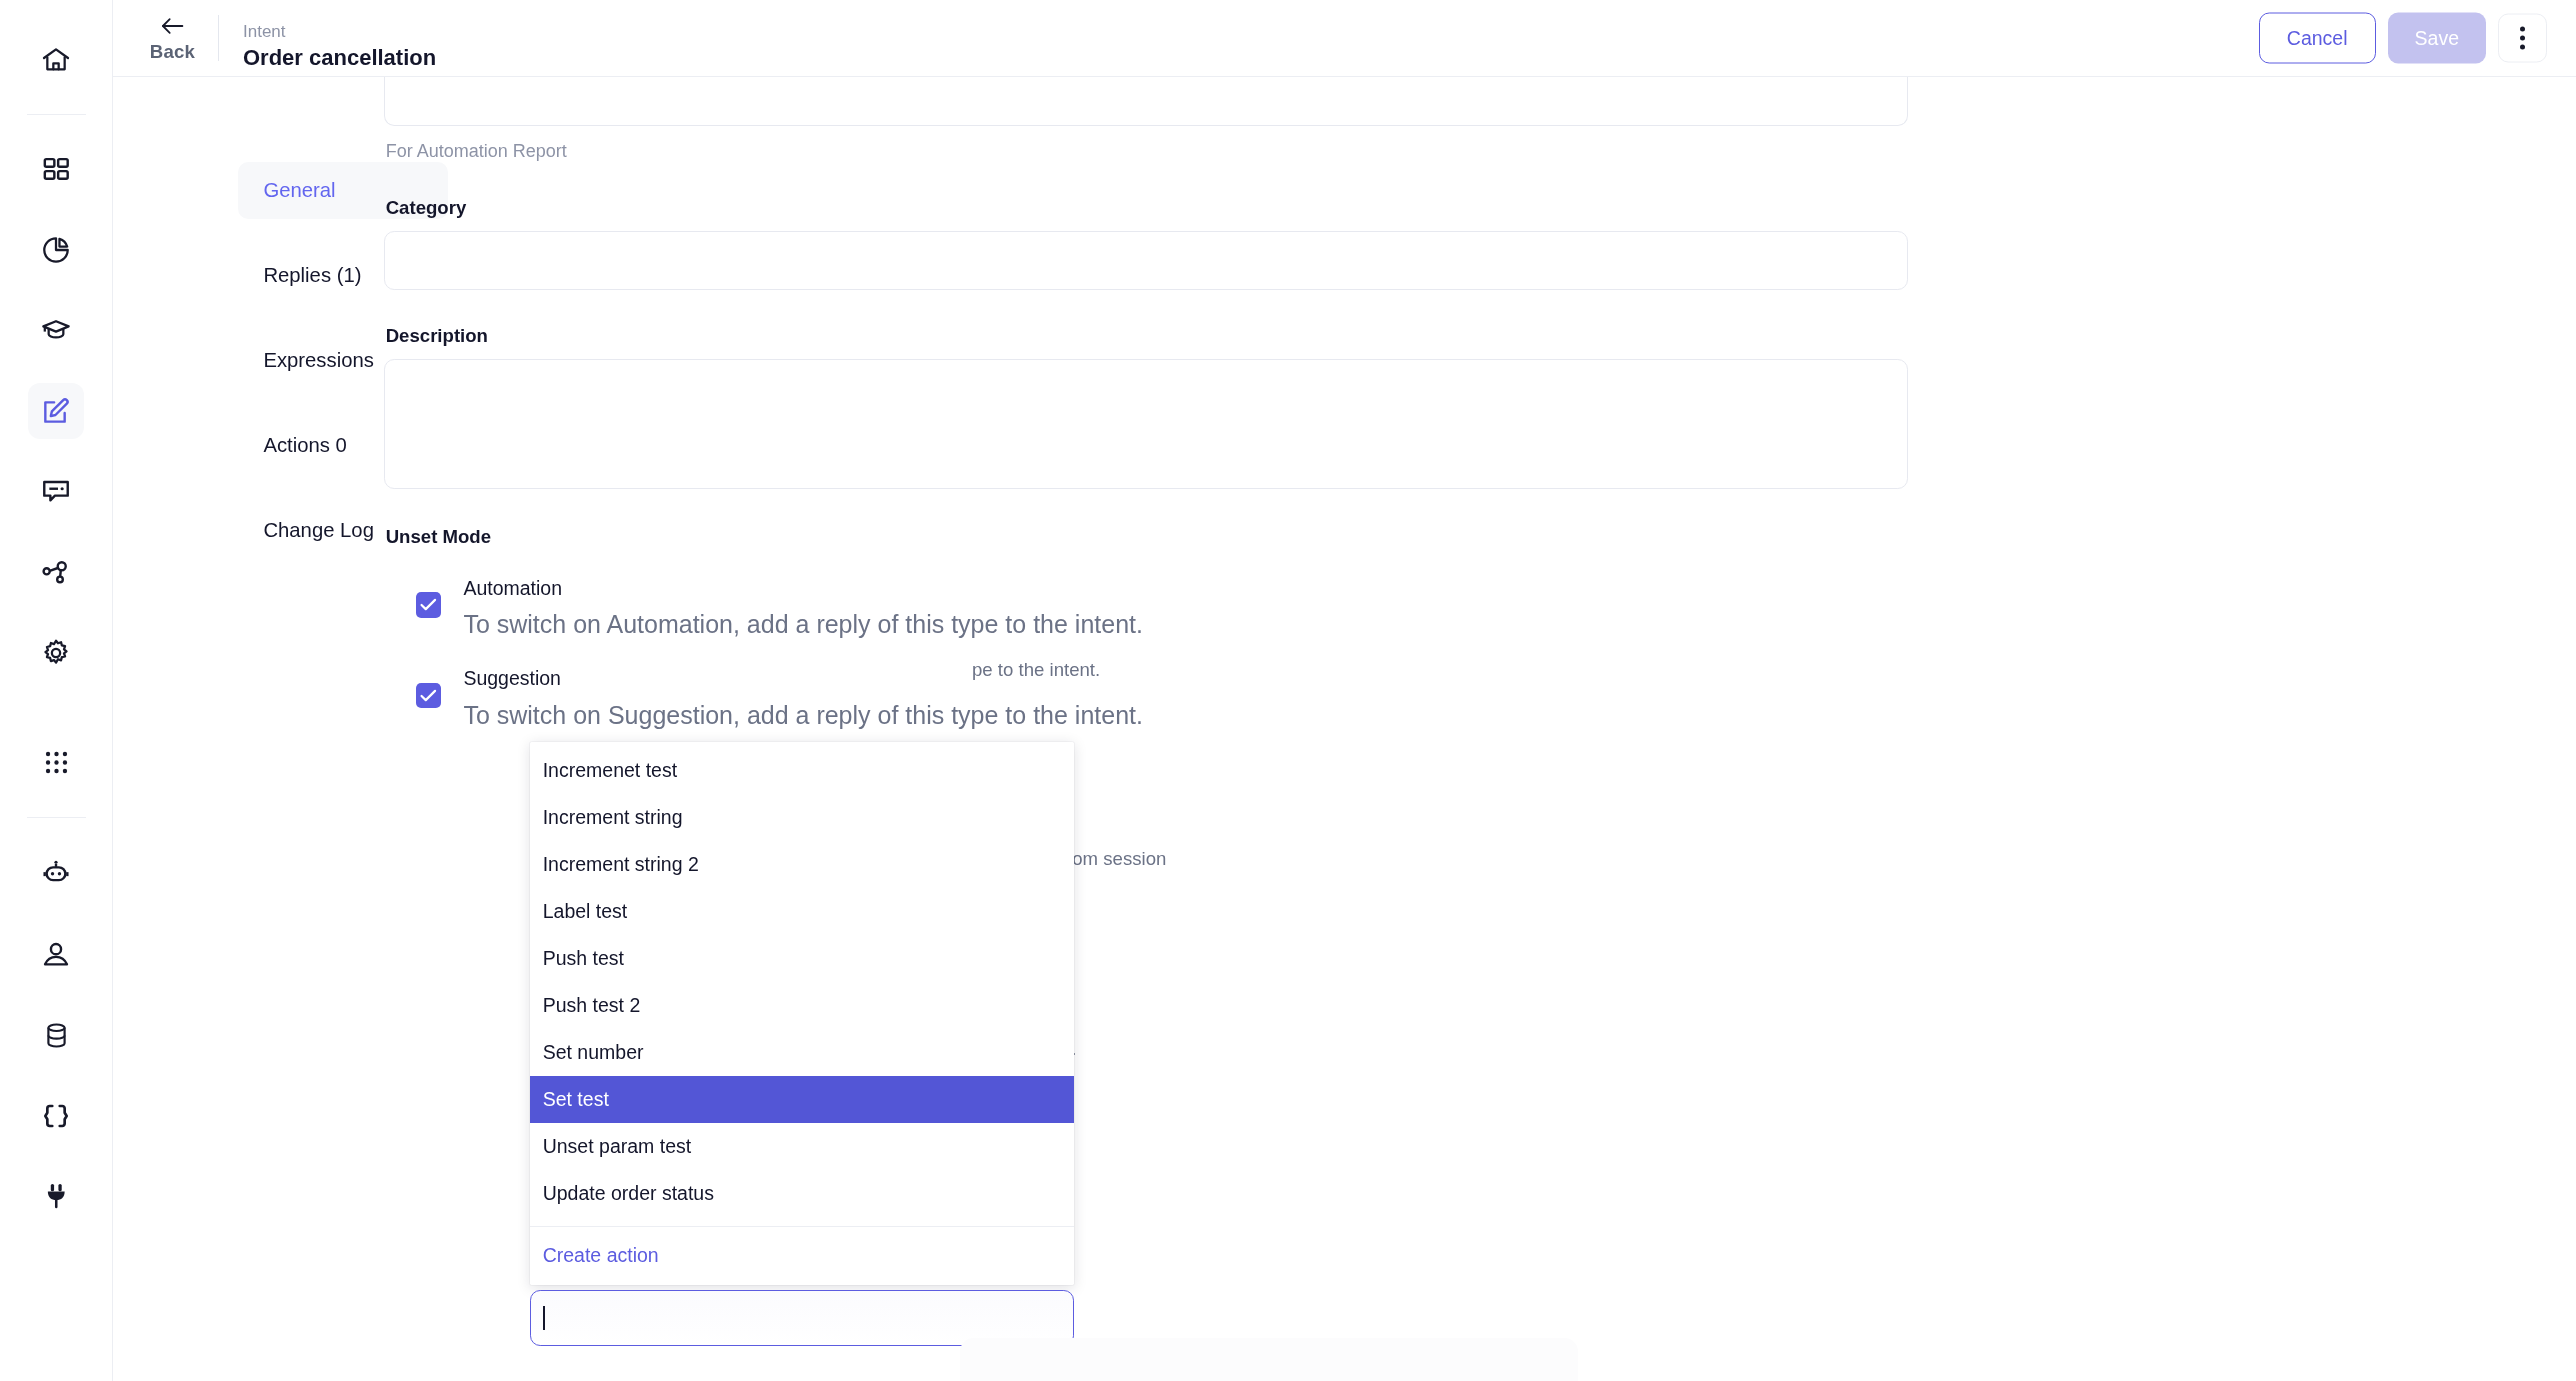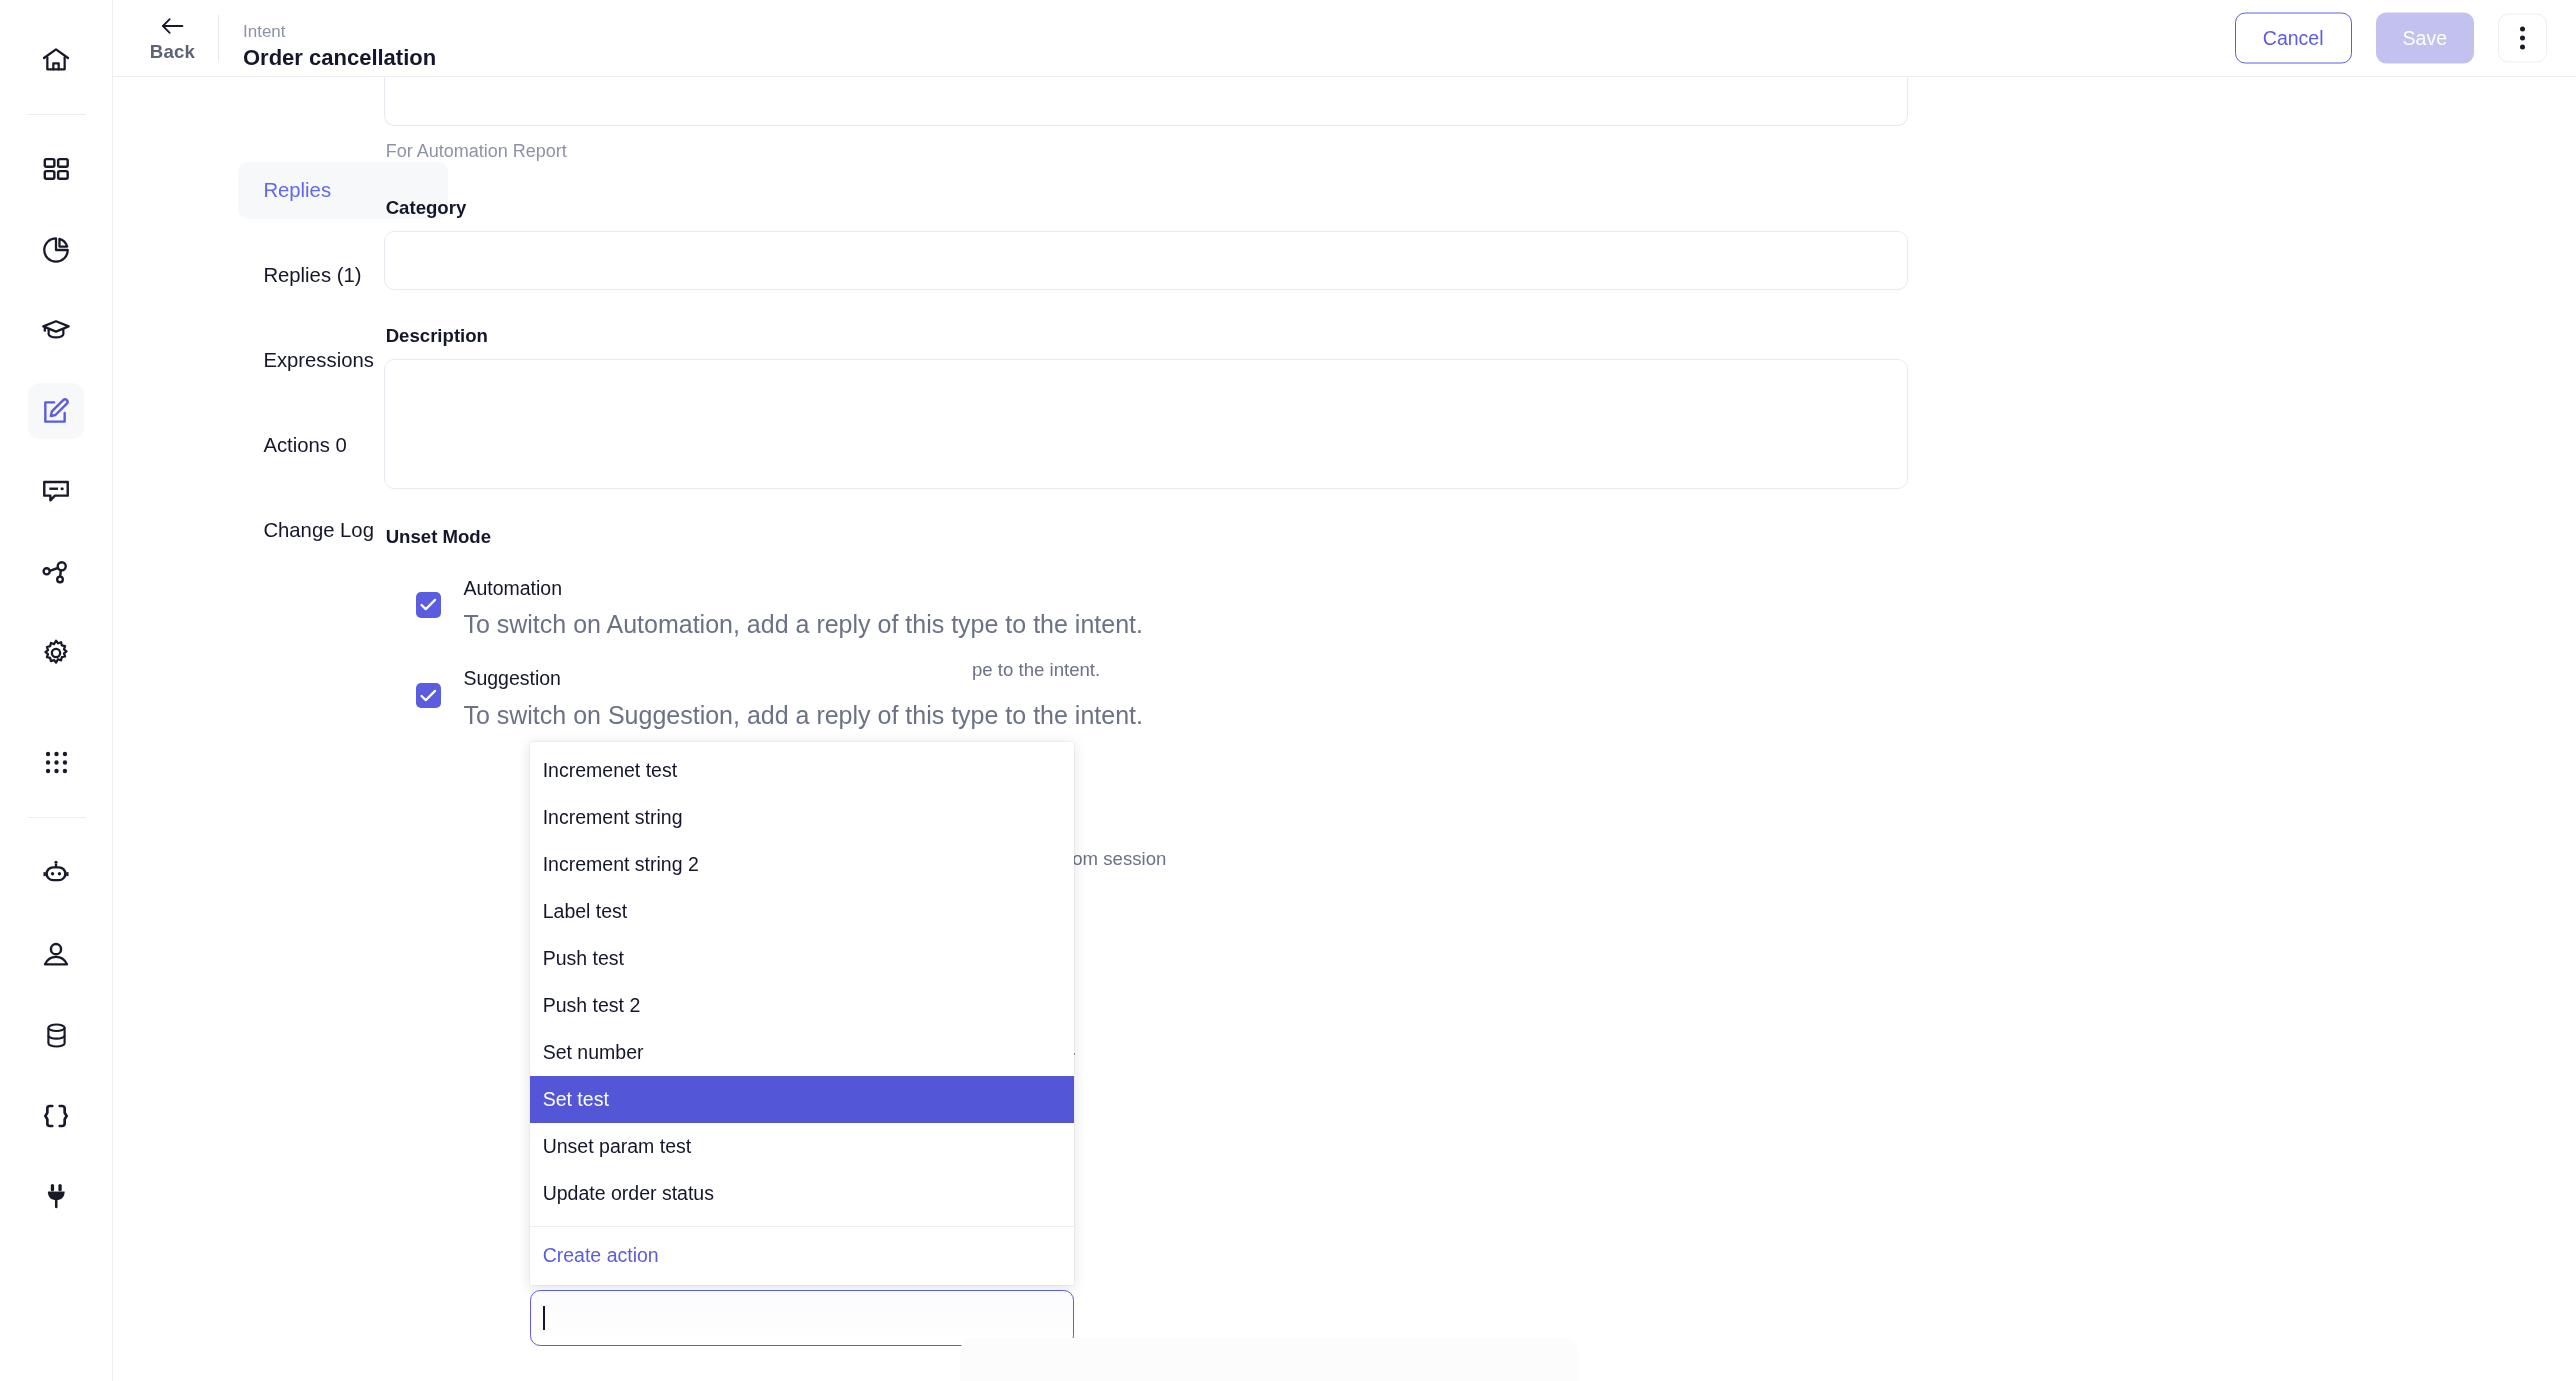--- a/index.html
+++ b/index.html
@@ -54,21 +54,21 @@
   .back-label {
     font-size: 18.6px; font-weight: 700; color: #5b6375; letter-spacing: 0.2px;
   }
   .hdr-divider { width: 0.8px; height: 46px; background: #e4e7ee; margin: 0 24px 0 15.2px; }
   .title-block { display: flex; flex-direction: column; justify-content: center; gap: 1.7px; }
   .title-kicker { font-size: 17px; color: #8d93a6; line-height: 1.2; margin-top: 17px; }
   .title-main { font-size: 22px; font-weight: 700; color: #14162b; line-height: 1.25; }
 
   .topbar-actions {
     position: absolute; right: 29px; top: 50%; transform: translateY(-50%);
-    display: flex; align-items: center; gap: 24px;
+    display: flex; align-items: center; gap: 12px;
   }
   .btn {
     height: 51px; border-radius: 10.2px;
     font-size: 19.5px; font-family: "Liberation Sans", sans-serif;
     display: flex; align-items: center; justify-content: center;
     padding: 0 27px; cursor: pointer; border: none;
   }
   .btn-cancel { background: #ffffff; border: 1.7px solid #5c5ce0; color: #5c5ce0; }
   .btn-save { background: #c3c2ef; color: #ffffff; }
   .btn-kebab {
@@ -356,21 +356,21 @@
               <span class="kebab-dot"></span>
               <span class="kebab-dot"></span>
           </span>
         </div>
       </div>
     </header>
 
     <div class="body">
 
       <aside class="subnav">
-        <div class="subnav-item active">Replies</div>
+        <div class="subnav-item active">General</div>
         <div class="subnav-item">Replies (1)</div>
         <div class="subnav-item">Expressions</div>
         <div class="subnav-item">Actions 0</div>
         <div class="subnav-item">Change Log</div>
       </aside>
 
       <section class="content">
         <div class="field-wrap">
 
           <div class="input-cut"></div>

